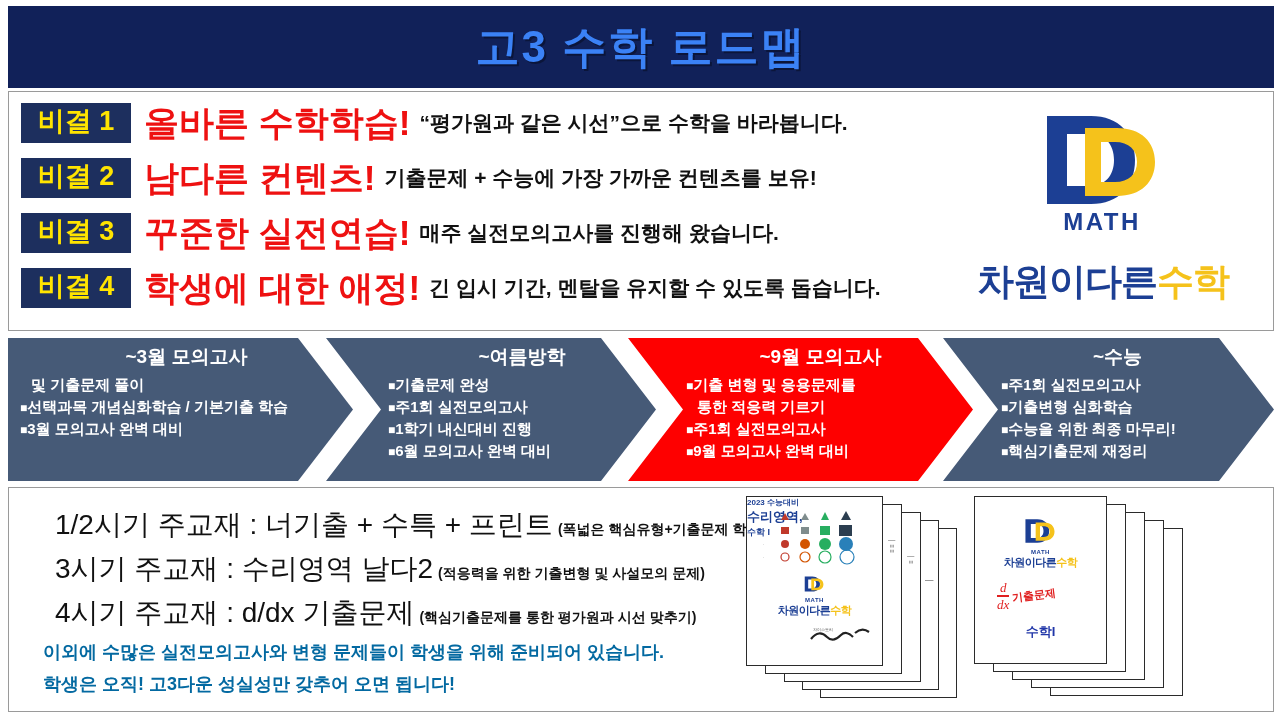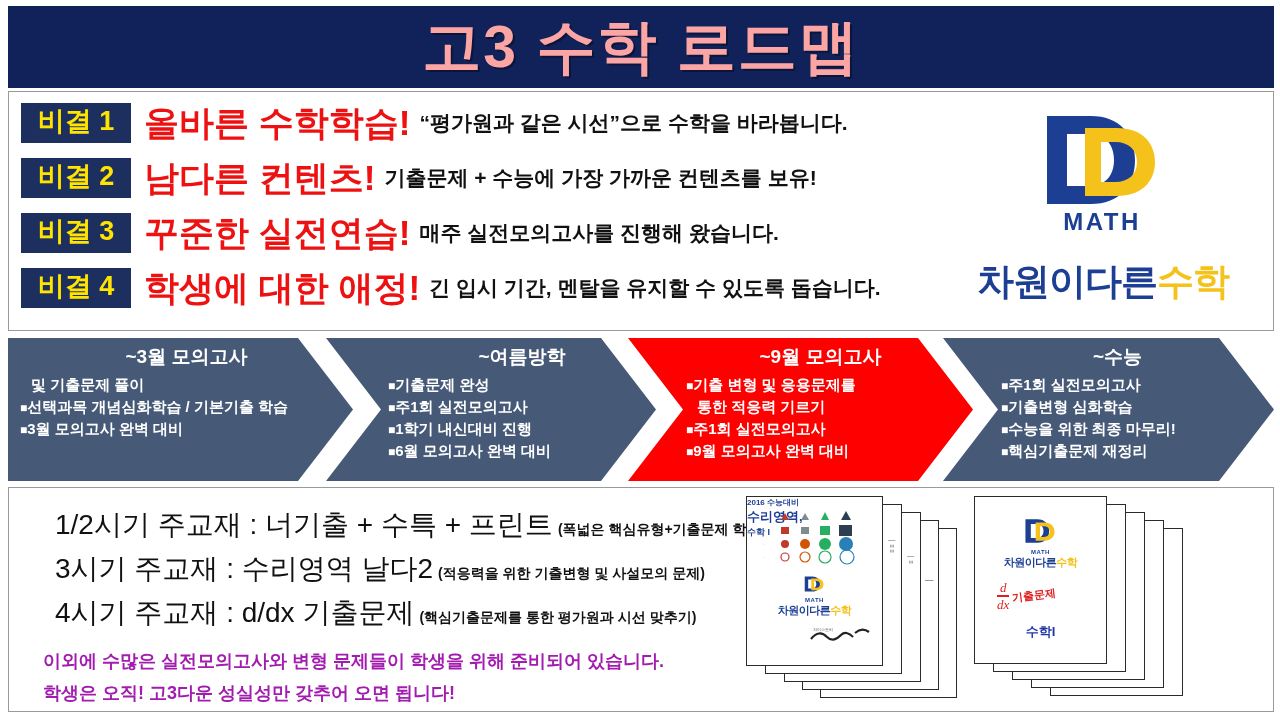--- a/index.html
+++ b/index.html
@@ -10,21 +10,21 @@
     -webkit-font-smoothing:antialiased;
   }
   #page{position:relative;width:1280px;height:720px;background:#fff;box-sizing:border-box;}
 
   
   .header{
     position:absolute;left:8px;top:6px;width:1266px;height:82px;
     background:#112159;display:flex;align-items:center;justify-content:center;
   }
   .header-title{
-    color:#fca5a5;font-size:59px;font-weight:bold;letter-spacing:2px;
+    color:#3b82f6;font-size:44px;font-weight:bold;letter-spacing:2px;
     text-shadow:2px 2px 0 rgba(0,0,0,.35);line-height:1;
   }
 
   
   .secrets{
     position:absolute;left:8px;top:91px;width:1266px;height:240px;
     border:1px solid #9a9a9a;box-sizing:border-box;background:#fff;
   }
   .secret-row{
     position:absolute;left:12px;display:flex;align-items:center;height:46px;
@@ -82,21 +82,21 @@
   .bottom{
     position:absolute;left:8px;top:487px;width:1266px;height:225px;
     border:1px solid #9a9a9a;box-sizing:border-box;background:#fff;
   }
   .book-line{position:absolute;left:46px;white-space:nowrap;}
   .bl1{top:18px;}
   .bl2{top:62px;}
   .bl3{top:106px;}
   .book-main{color:#111;font-size:28px;font-weight:normal;}
   .book-sub{color:#111;font-size:14px;font-weight:bold;margin-left:5px;}
-  .red-line{position:absolute;left:34px;color:#a21caf;font-size:18px;font-weight:bold;white-space:nowrap;margin-top:9px;}
+  .red-line{position:absolute;left:34px;color:#0369a1;font-size:18px;font-weight:bold;white-space:nowrap;}
   .rl1{top:152px;}
   .rl2{top:184px;}
 
   
   .stack{position:absolute;}
   .stack .sheet{position:absolute;background:#fff;border:1px solid #2b2b2b;box-sizing:border-box;}
   .stack1{left:735px;top:8px;width:220px;height:205px;}
   .stack2{left:965px;top:8px;width:215px;height:205px;}
   .cover-inner{position:absolute;inset:0;overflow:hidden;}
 
@@ -293,21 +293,21 @@
             </svg>
           </div>
           <div class="cv-logo" style="top:78px;">
             <svg width="22" height="18" viewBox="0 0 122 104" xmlns="http://www.w3.org/2000/svg">
               <path d="M6 8 H50 C78 8 94 26 94 52 C94 78 78 96 50 96 H6 Z M26 26 V78 H48 C64 78 73 68 73 52 C73 36 64 26 48 26 Z" fill="#1c3f94"></path>
               <path d="M44 20 H76 C100 20 114 34 114 54 C114 74 100 88 76 88 H44 Z M60 34 V74 H74 C88 74 96 66 96 54 C96 42 88 34 74 34 Z" fill="#f5c21b"></path>
             </svg>
             <div class="cv-math">MATH</div>
             <div class="cv-kr"><span class="navy">차원이다른</span><span class="gold">수학</span></div>
           </div>
-          <div class="cv-sub" style="left:10px;top:122px;">2016 수능대비</div>
+          <div class="cv-sub" style="left:10px;top:122px;">2023 수능대비</div>
           <div class="cv-big" style="left:10px;top:134px;">수리영역,</div>
           <div class="scribble" style="left:62px;top:126px;">
             <svg width="70" height="34" viewBox="0 0 70 34" xmlns="http://www.w3.org/2000/svg">
               <path d="M2 16 q8 -10 16 -2 q6 6 14 -2 q5 -5 12 2" stroke="#222" stroke-width="2.2" fill="none"></path>
               <path d="M46 10 q7 -6 14 -1" stroke="#222" stroke-width="2.2" fill="none"></path>
               <text x="4" y="8" font-size="4" fill="#555">자이스토리</text>
             </svg>
           </div>
           <div class="cv-big" style="right:8px;top:150px;font-size:9px;">수학 I</div>
         </div>

